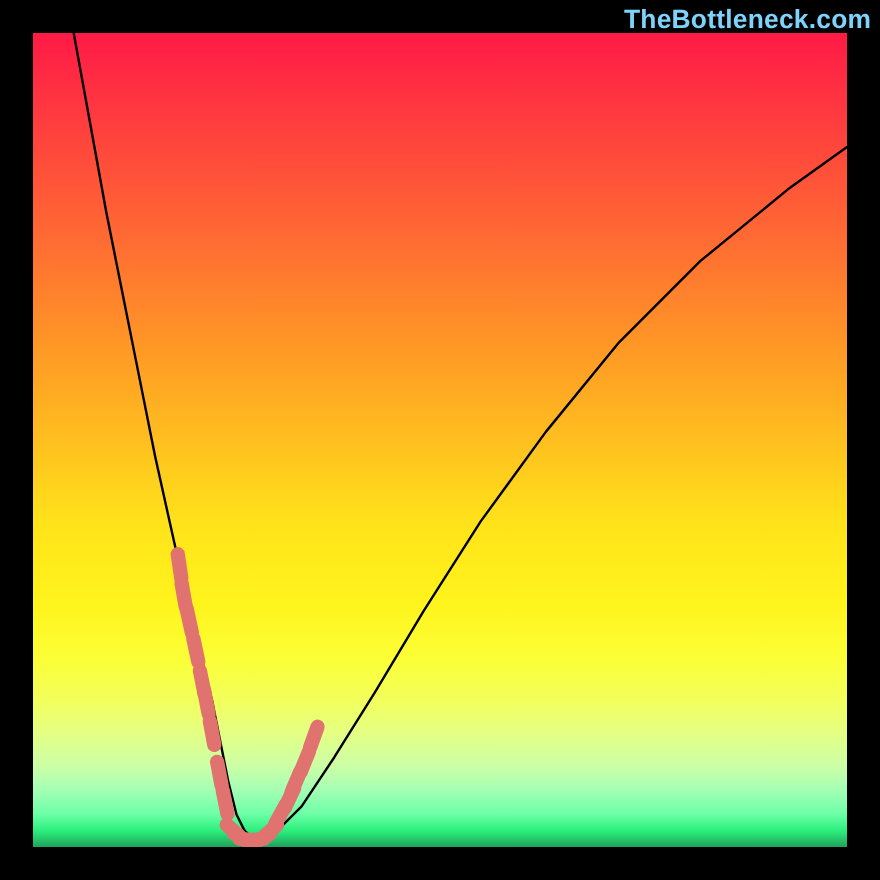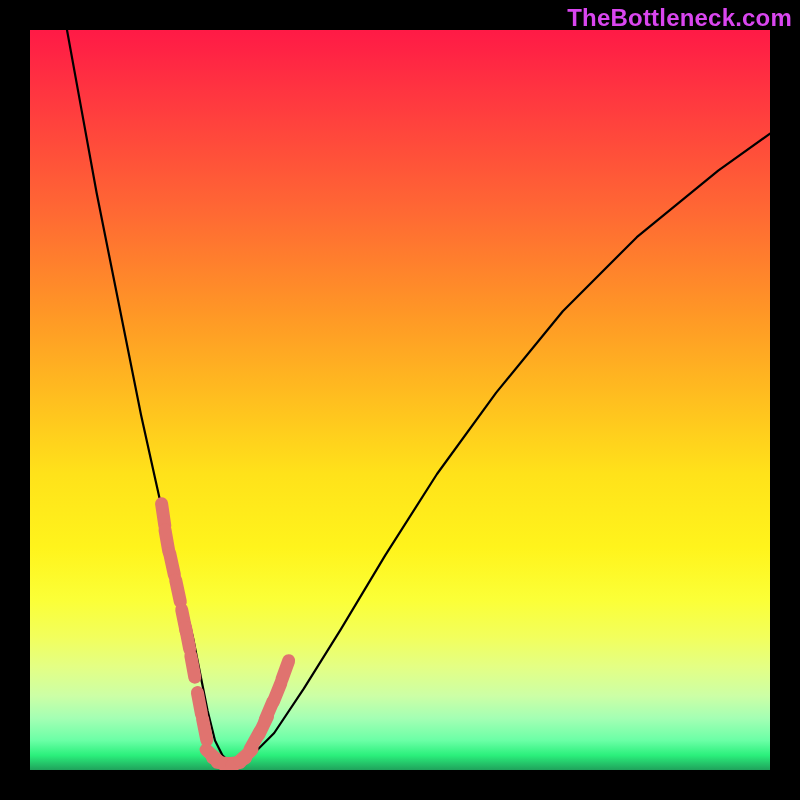--- a/index.html
+++ b/index.html
@@ -44,21 +44,21 @@
   svg.curves {
     position: absolute;
     left: 0; top: 0;
     width: 740px;
     height: 740px;
   }
   .watermark {
     position: absolute;
     top: 4px;
     right: 8px;
-    color: #d946ef;
+    color: #7dd3fc;
     font-size: 24px;
     font-weight: 600;
     letter-spacing: 0.2px;
     font-family: Arial, Helvetica, sans-serif;
   }
 </style>
 </head>
 <body>
 
 <div class="frame">

